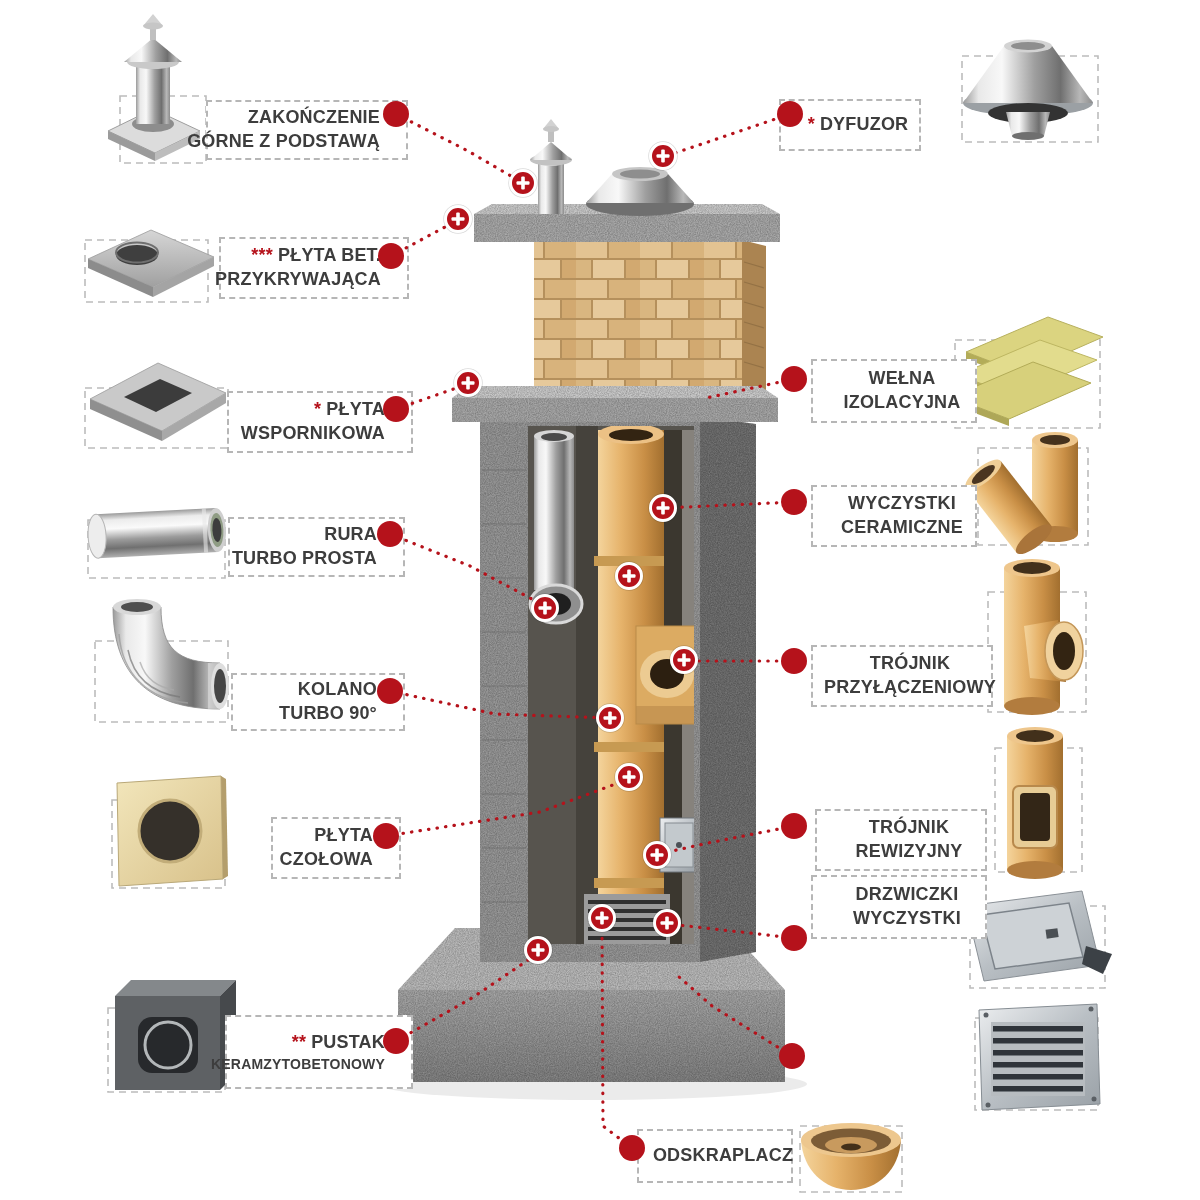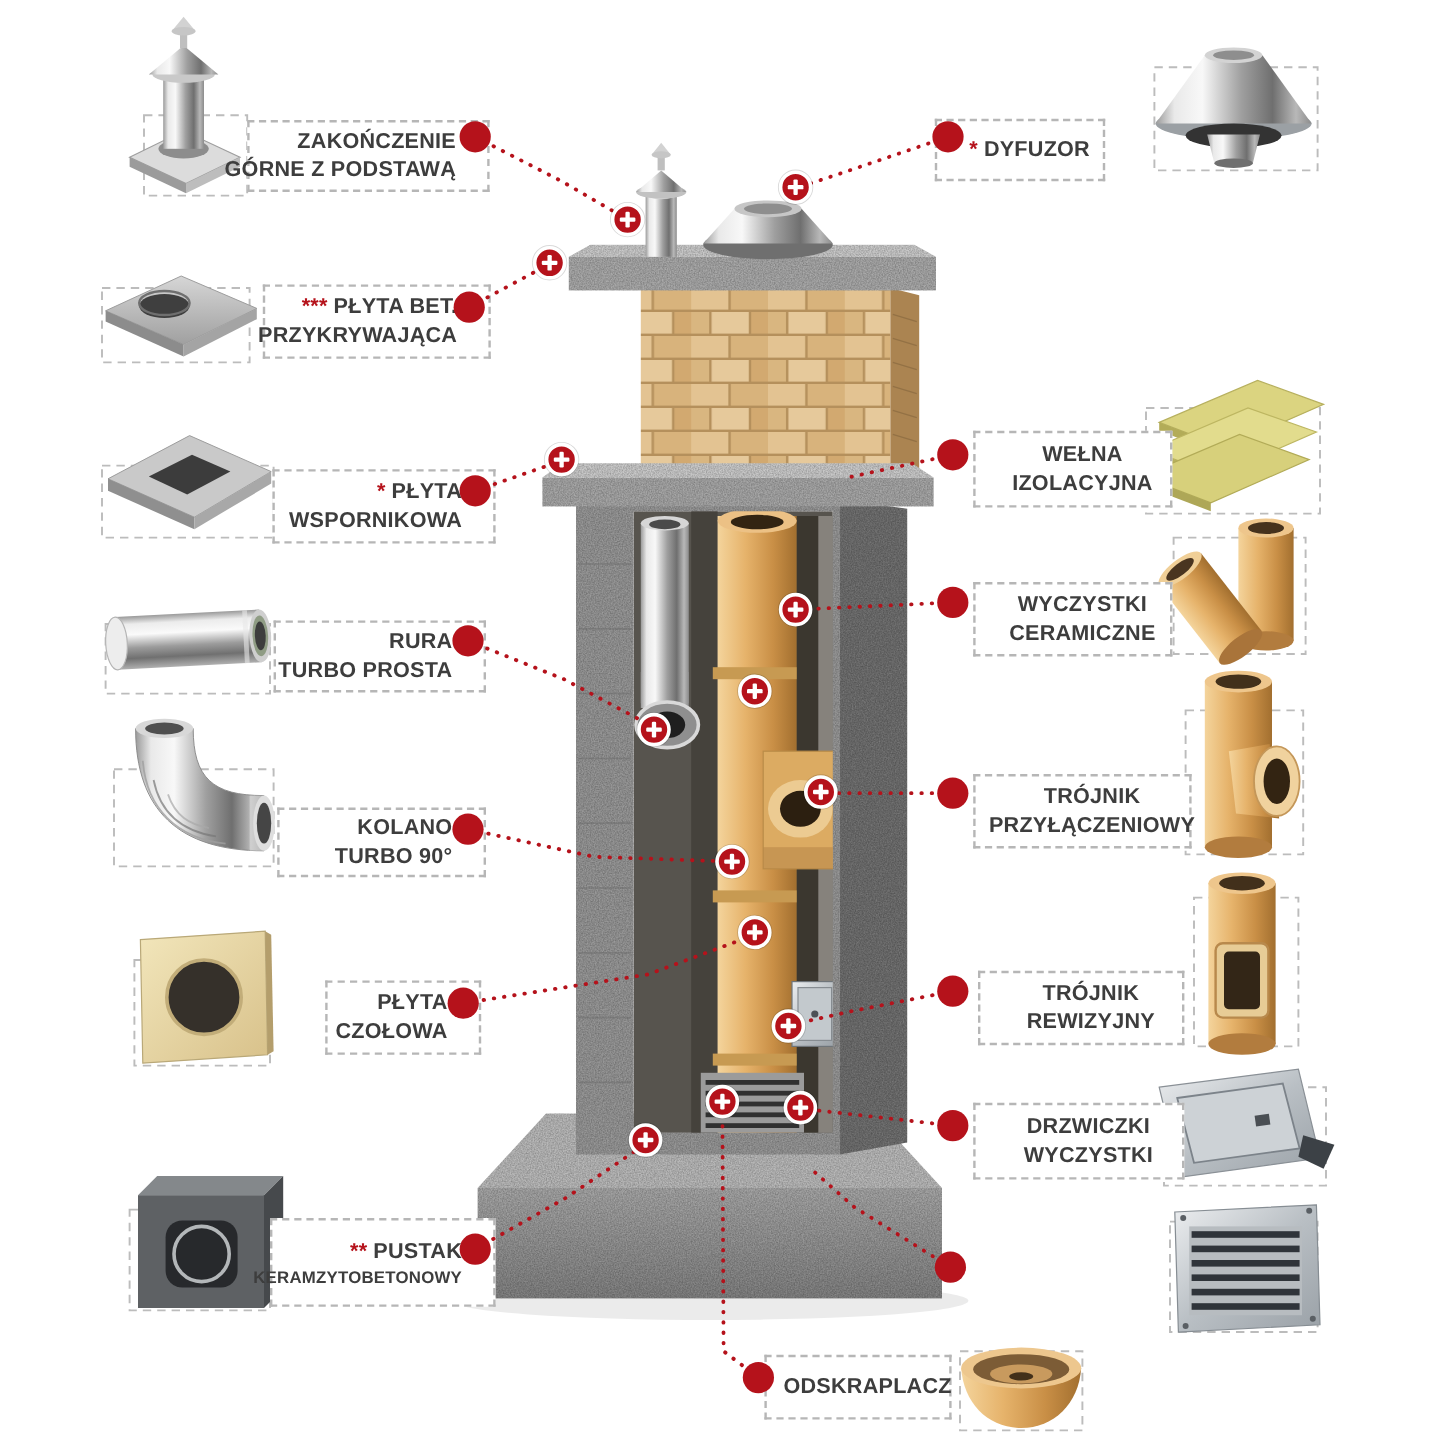--- a/index.html
+++ b/index.html
@@ -409,21 +409,21 @@
     <div class="ln">CERAMICZNE</div>
   </div>
   <div class="label right" style="left:811px;top:645px;width:182px;height:62px">
     <div class="ln"><span>TRÓJNIK</span></div>
     <div class="ln">PRZYŁĄCZENIOWY</div>
   </div>
   <div class="label right" style="left:815px;top:809px;width:172px;height:62px">
     <div class="ln"><span>TRÓJNIK</span></div>
     <div class="ln">REWIZYJNY</div>
   </div>
-  <div class="label right" style="left:811px;top:919px;width:176px;height:64px">
+  <div class="label right" style="left:811px;top:875px;width:176px;height:64px">
     <div class="ln"><span>DRZWICZKI</span></div>
     <div class="ln">WYCZYSTKI</div>
   </div>
   <div class="label right" style="left:637px;top:1129px;width:156px;height:54px">
     <div class="ln"><span>ODSKRAPLACZ</span></div>
 
   </div>
 
   <svg class="layer overlay" width="1200" height="1200" viewBox="0 0 1200 1200">
     <g>

